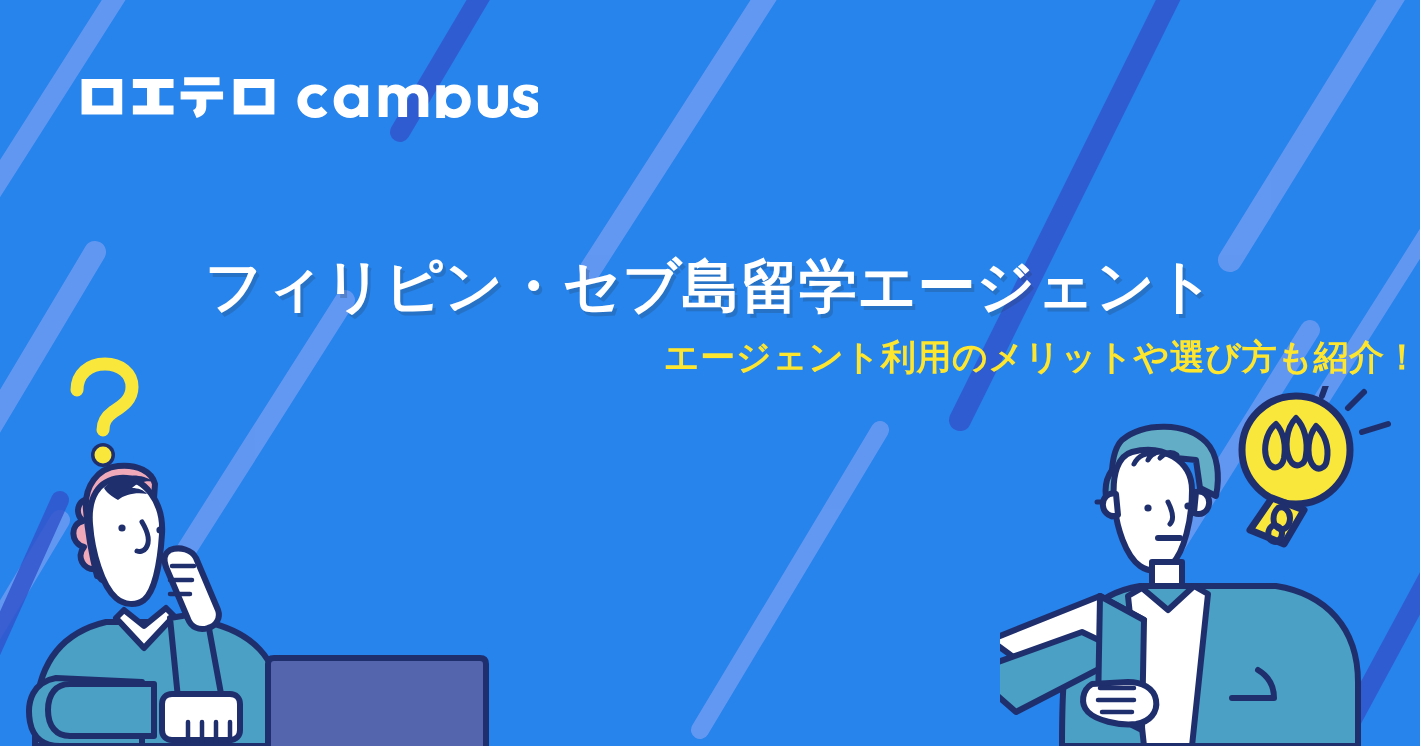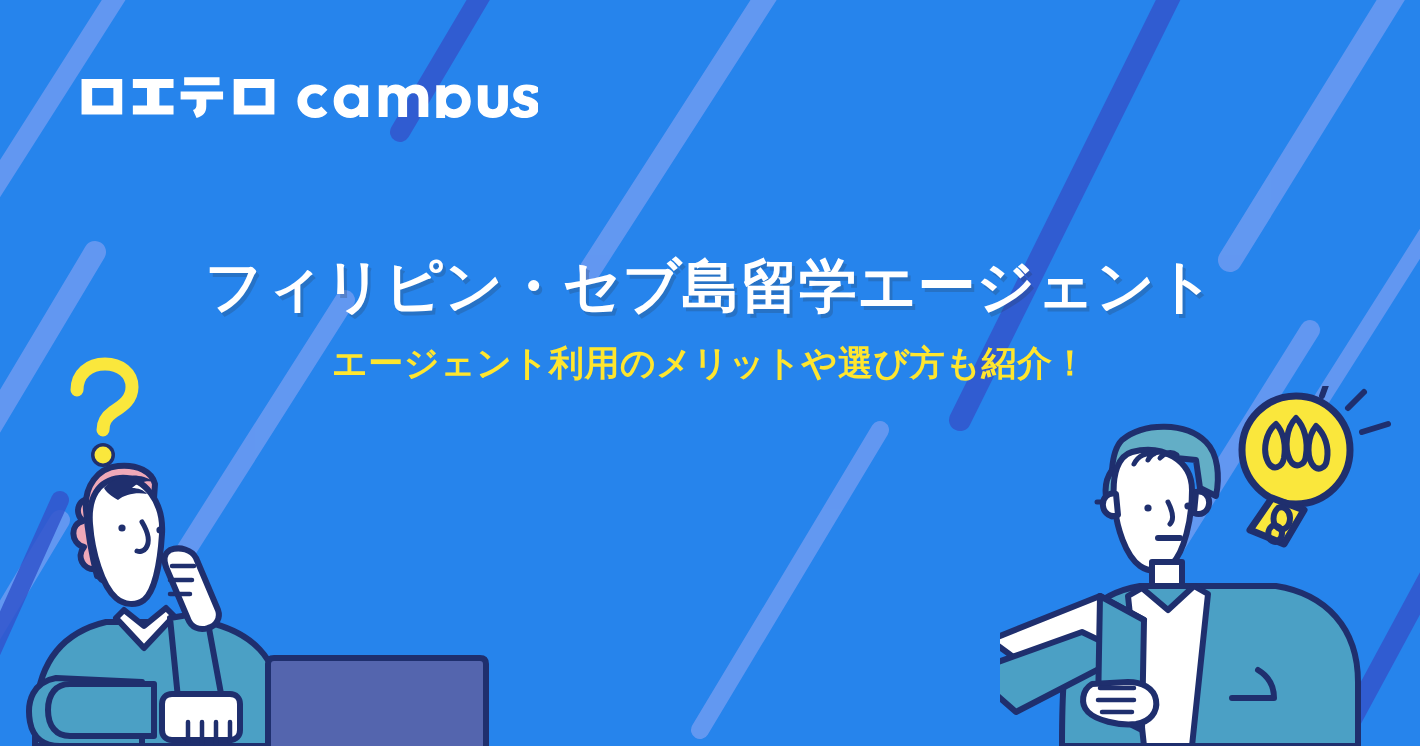--- a/index.html
+++ b/index.html
@@ -39,27 +39,28 @@
     color:#ffffff;
     font-family:"DejaVu Sans", sans-serif;
     font-weight:700;
     font-size:58px;
     line-height:1.42;
     letter-spacing:0.5px;
     text-shadow:3px 4px 0 rgba(40,48,64,0.22);
   }
   #subtitle {
     display:block;
-    margin-top:14px;
+    margin-top:8px;
     color:#ffe62e;
     font-family:"DejaVu Sans", sans-serif;
     font-weight:700;
     font-size:35px;
     line-height:1.3;
     letter-spacing:0.5px;
+    text-align:right;
   }
 
   
   .illus { position:absolute; z-index:4; }
   #illus-left  { left:20px;  bottom:0; width:520px;  height:320px; }
   #illus-right { right:0;    bottom:0; width:420px;  height:360px; }
   #mark-question { position:absolute; left:55px; top:352px; width:110px; height:120px; z-index:4; }
   #mark-plus     { position:absolute; left:1092px; top:482px; width:40px;  height:40px;  z-index:4; }
 </style>
 </head>

